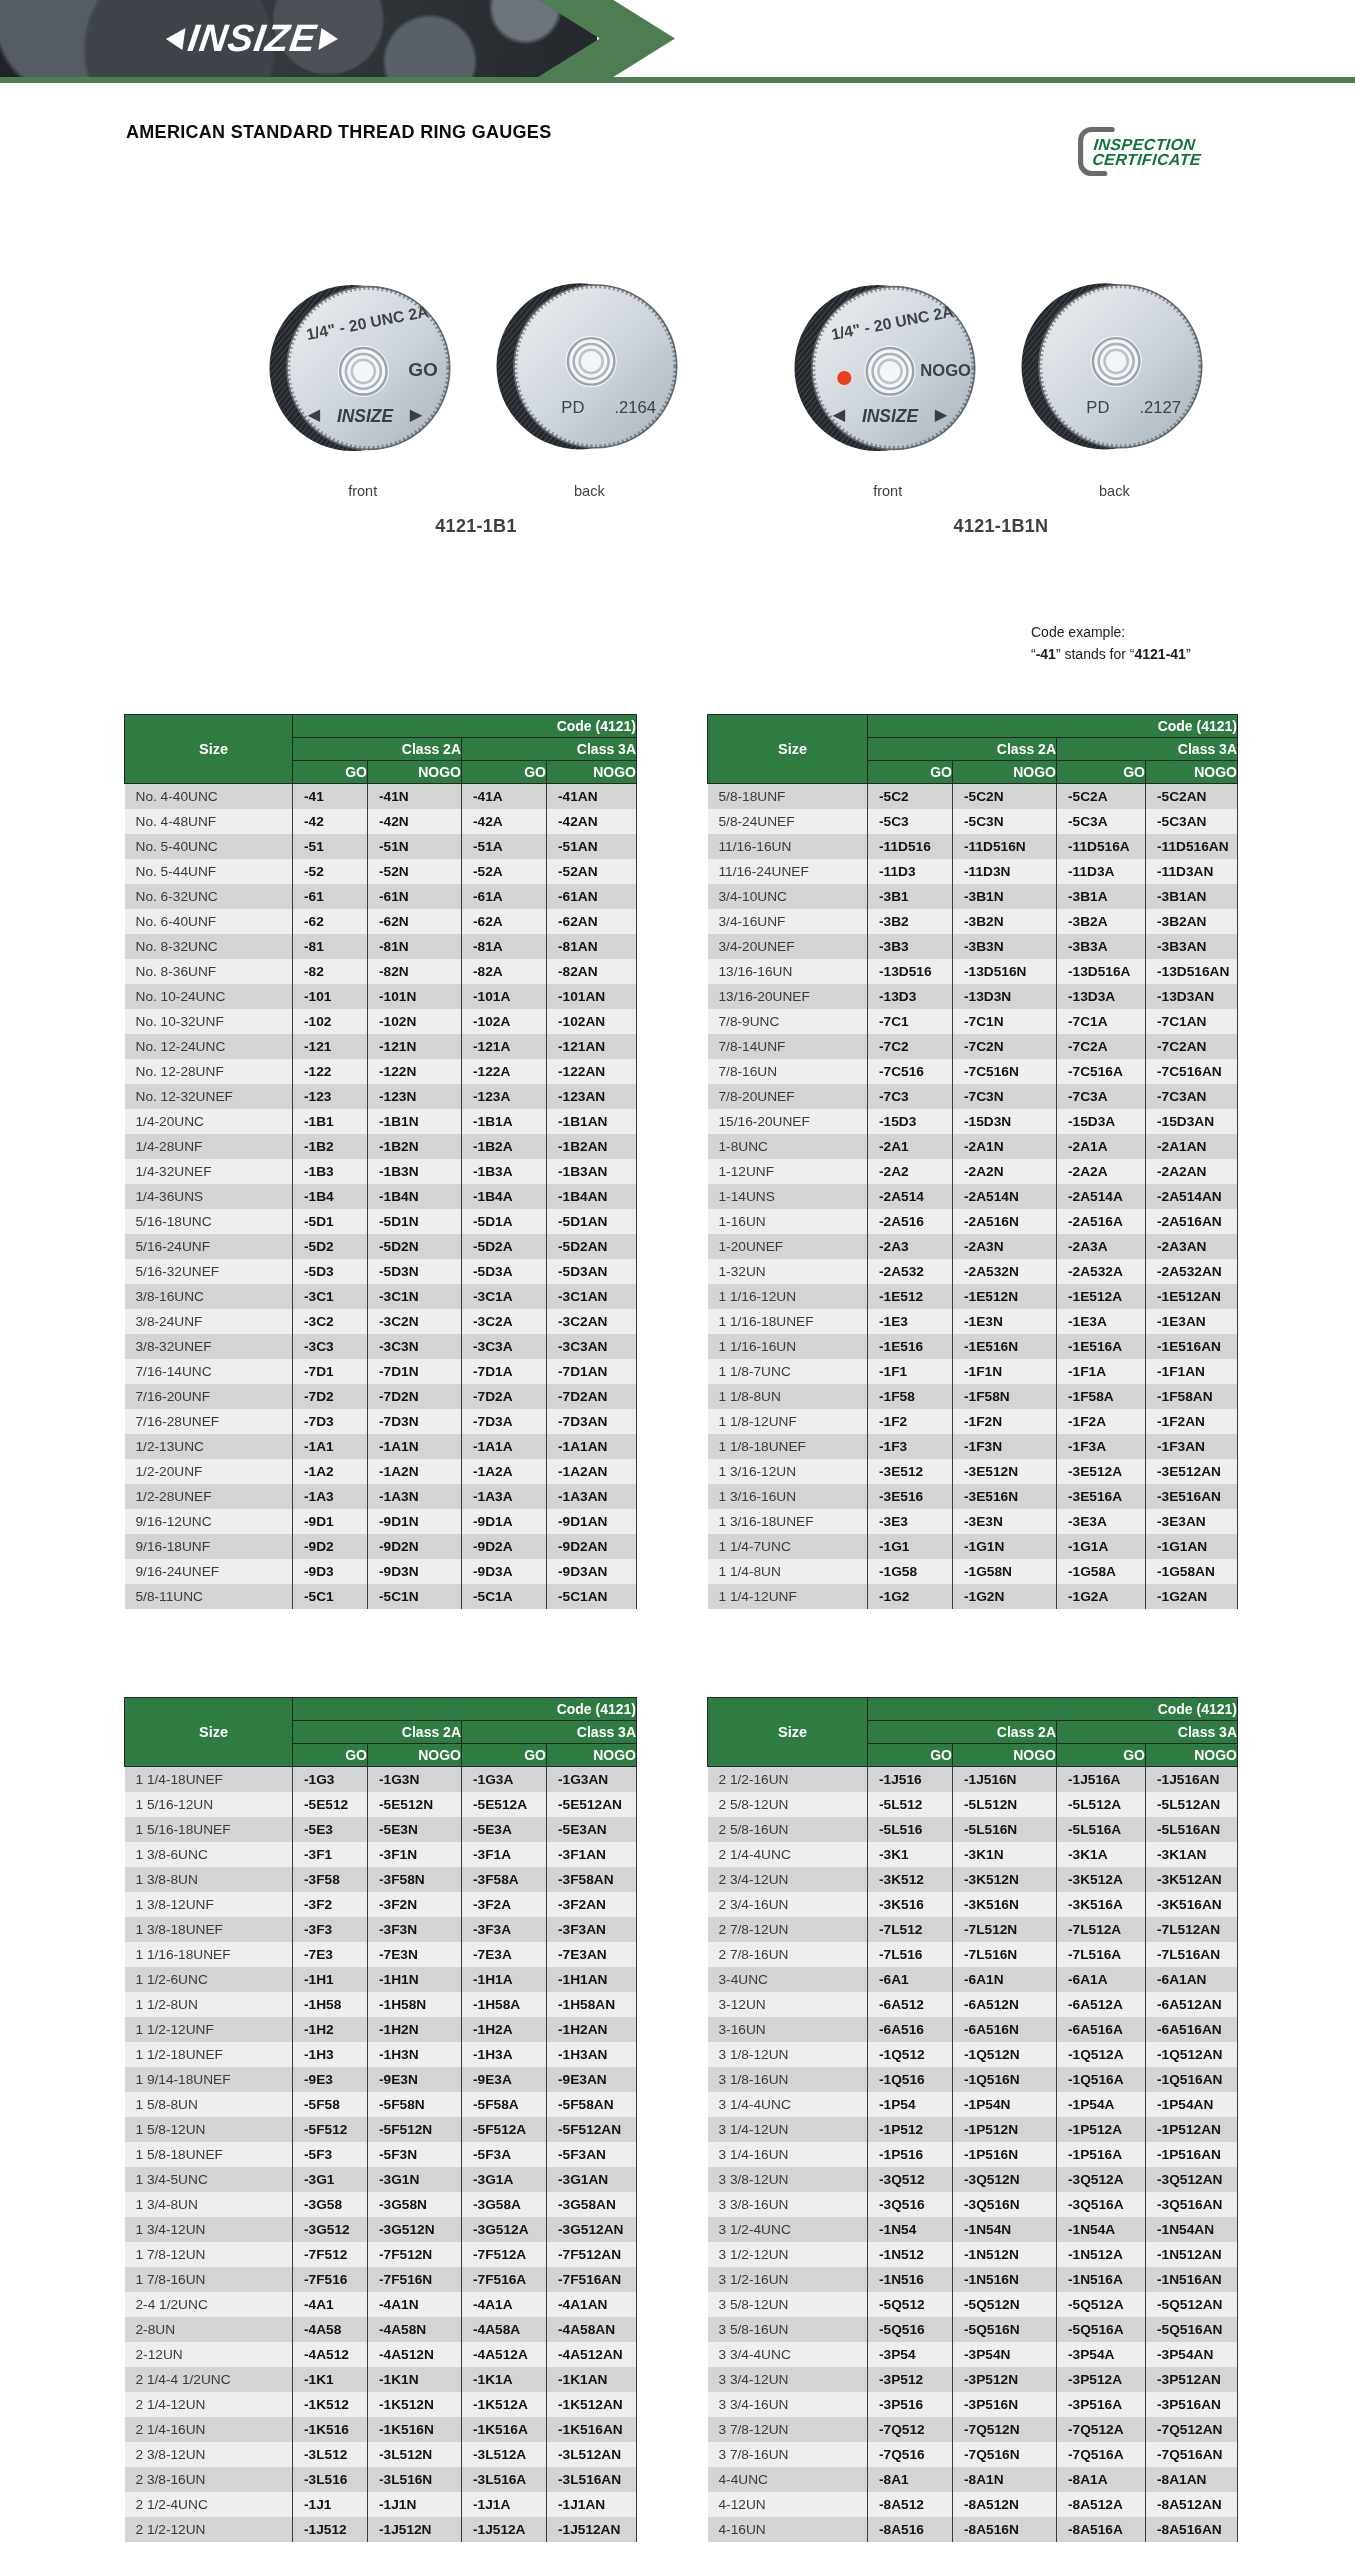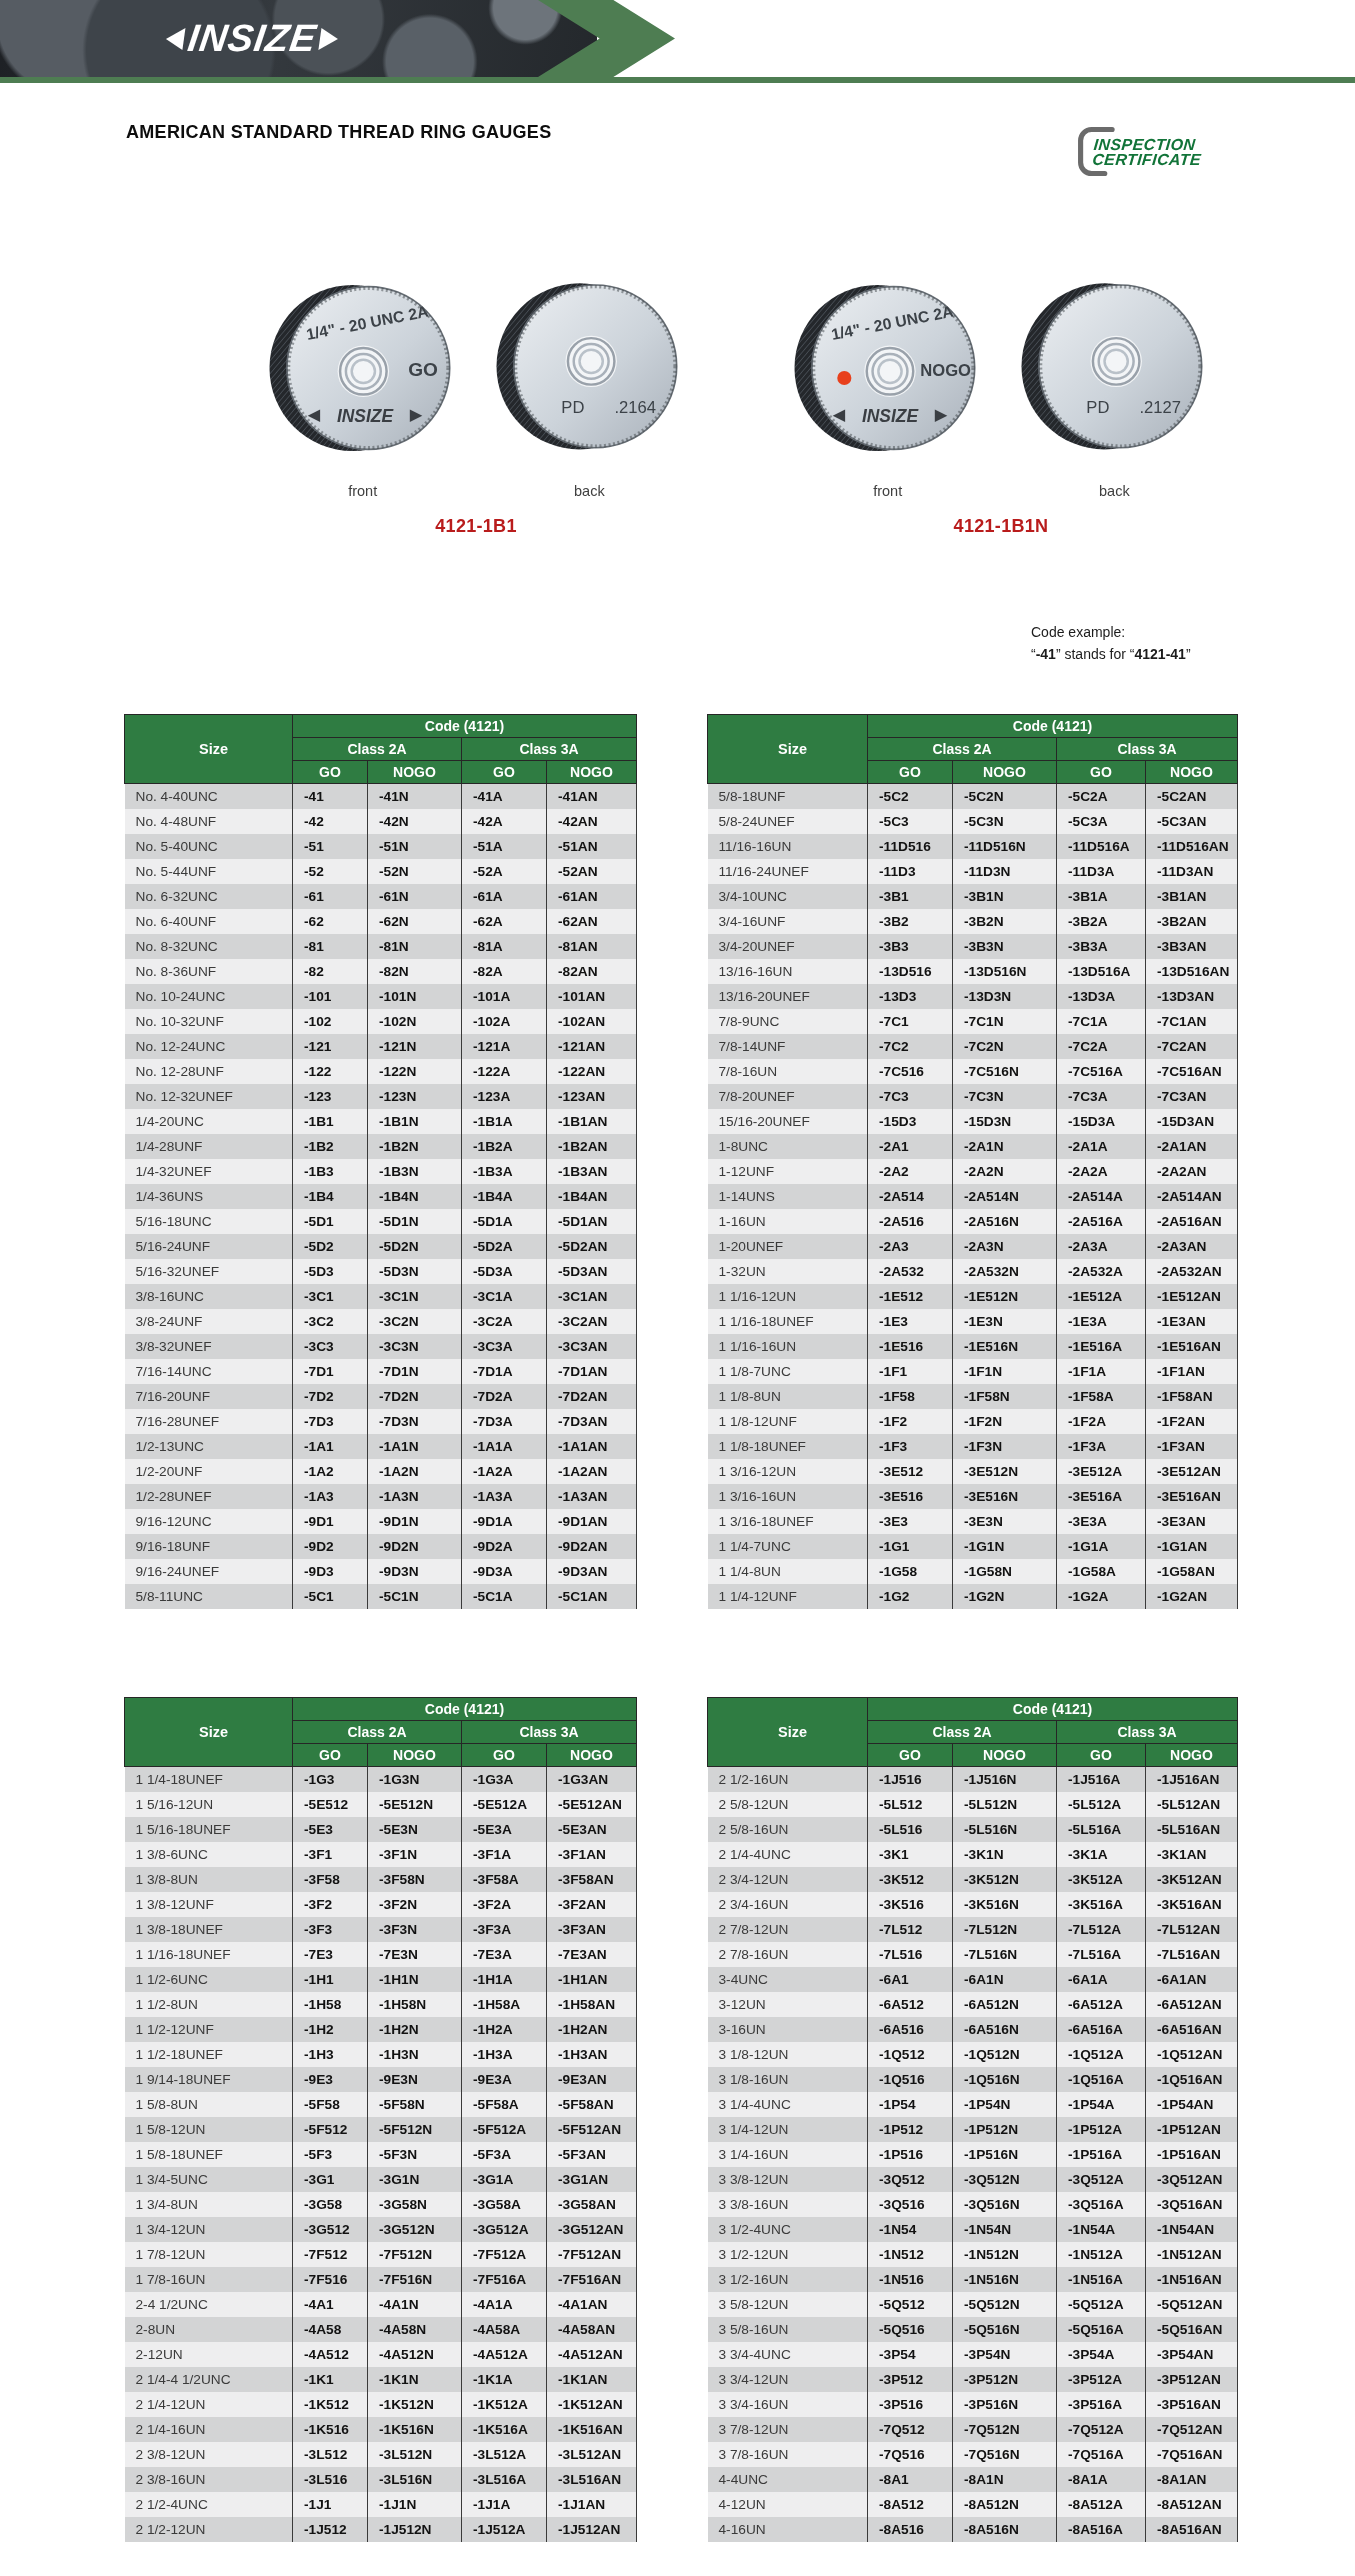--- a/index.html
+++ b/index.html
@@ -32,32 +32,32 @@
   .badge-text{position:absolute;left:19px;top:13.7px;color:#127439;font-style:italic;font-weight:bold;
     font-size:16px;line-height:15.4px;letter-spacing:0.4px;transform:skewX(-5deg);}
 
   
   .product-group{position:absolute;top:273px;width:478px;}
   #group-go{left:237px;} #group-nogo{left:762px;}
   .gauges{display:flex;justify-content:center;gap:13.7px;}
   .figure{width:213px;text-align:center;}
   .figure svg{width:191px;height:200px;}
   .fig-label{font-size:14.5px;color:#404040;margin-top:6.8px;}
-  .group-caption{text-align:center;font-size:18px;font-weight:bold;color:#b91c1c;margin-top:17px;letter-spacing:0.3px;}
+  .group-caption{text-align:center;font-size:18px;font-weight:bold;color:#404040;margin-top:17px;letter-spacing:0.3px;}
 
   
   .features{position:absolute;left:124px;top:626px;font-size:13.2px;color:#1c1c1c;}
   .feature{display:flex;align-items:center;height:21.3px;}
   .bullet{width:6px;height:7.7px;background:#1c1c1c;margin-right:9.4px;flex:none;}
   .code-example{position:absolute;left:1031px;top:621px;font-size:14px;color:#1c1c1c;line-height:22px;}
 
   
   table.gtable{position:absolute;border-collapse:collapse;table-layout:fixed;}
   .gtable th{background:#2f7c42;color:#fff;font-weight:bold;border:0.9px solid #262626;
-    font-size:14px;height:22px;text-align:center;padding:0;}
+    font-size:14px;height:22px;text-align:right;padding:0;}
   .gtable th.size-head{text-align:center;padding-left:10.2px;font-size:14.5px;}
   .gtable td{height:25px;padding:0 0 0 11px;white-space:nowrap;font-size:13.7px;
     border-left:0.9px solid #3a3a3a;border-right:0.9px solid #3a3a3a;border-top:none;border-bottom:none;}
   .gtable td:first-child{border-left:none;color:#3a3a3a;}
   .gtable td.code{font-weight:bold;color:#121212;}
   .gtable tbody tr:nth-child(odd) td{background:#d3d4d5;}
   .gtable tbody tr:nth-child(even) td{background:#eeeeef;}
   #table-0{left:124px;top:714px;}
   #table-1{left:707px;top:714px;}
   #table-2{left:124px;top:1697px;}

